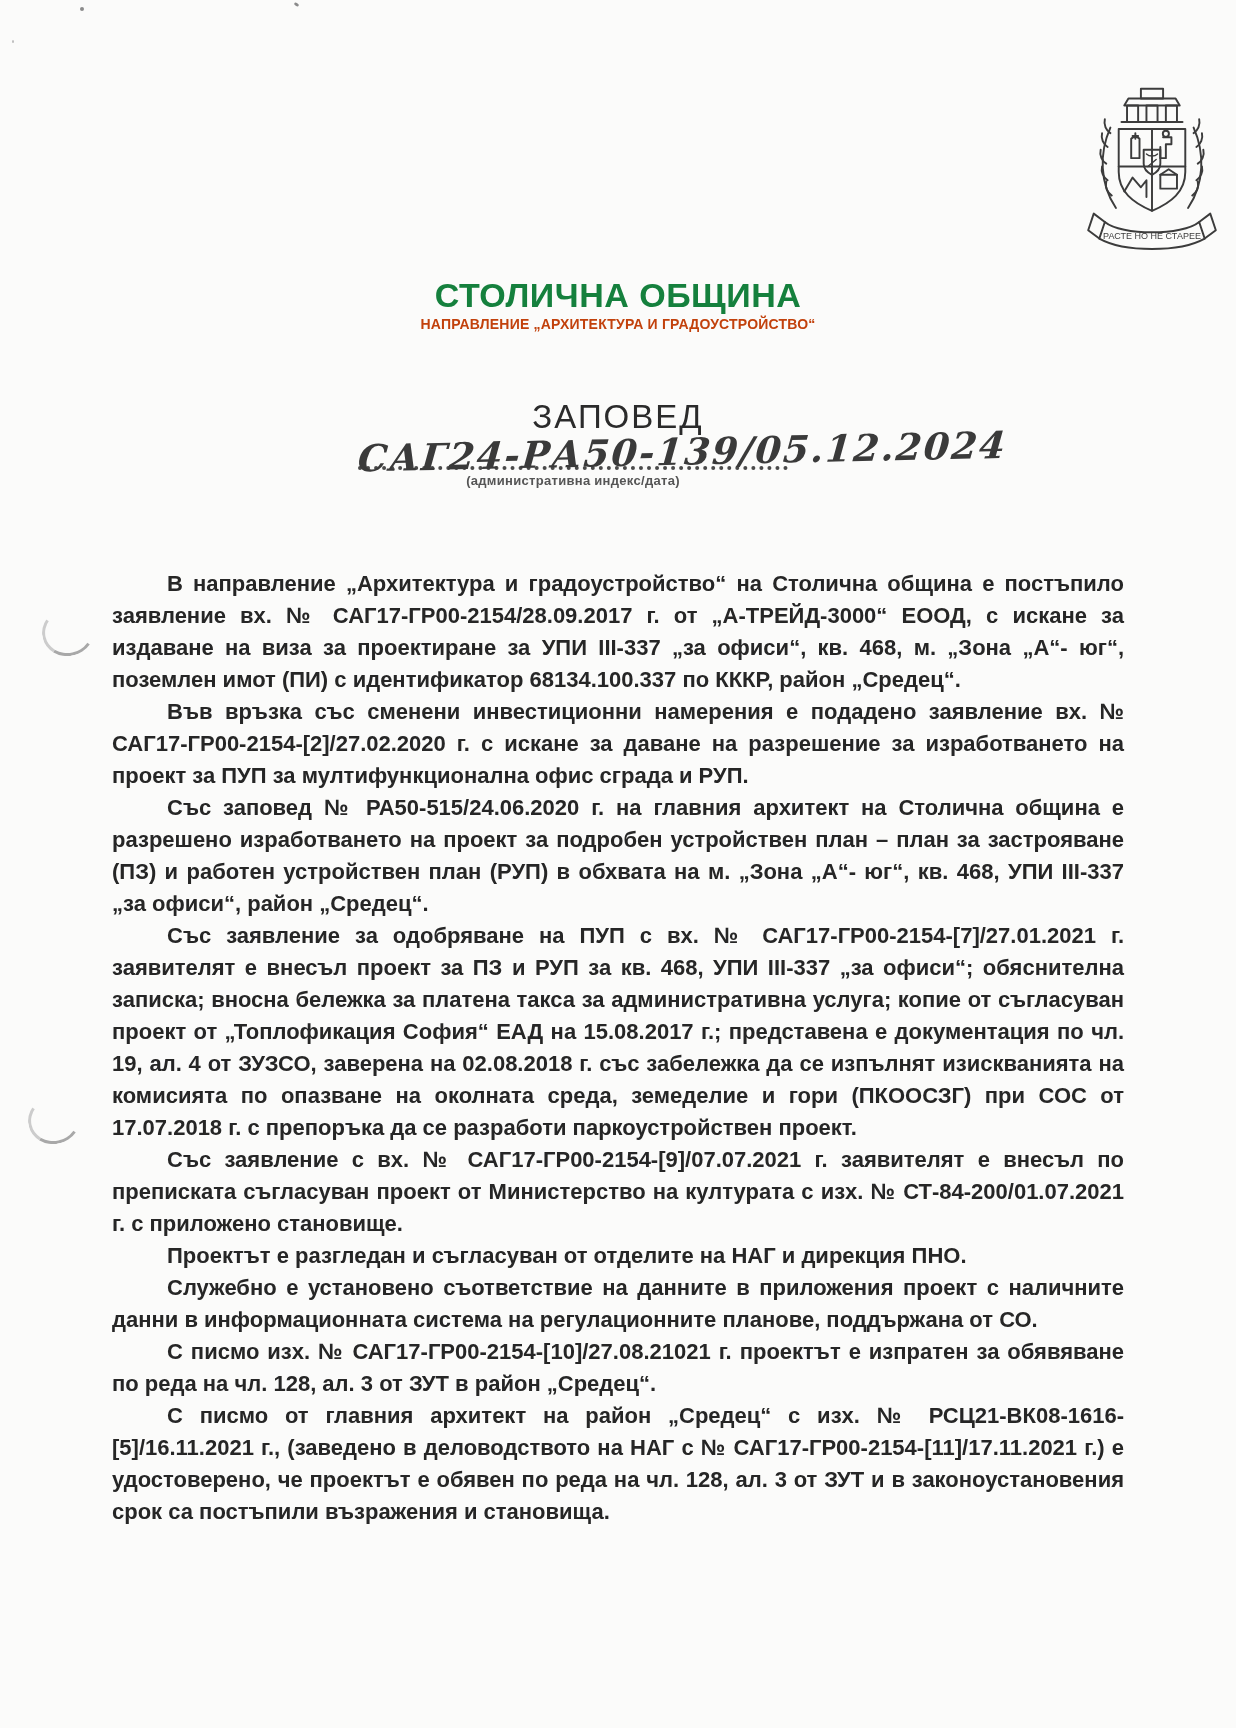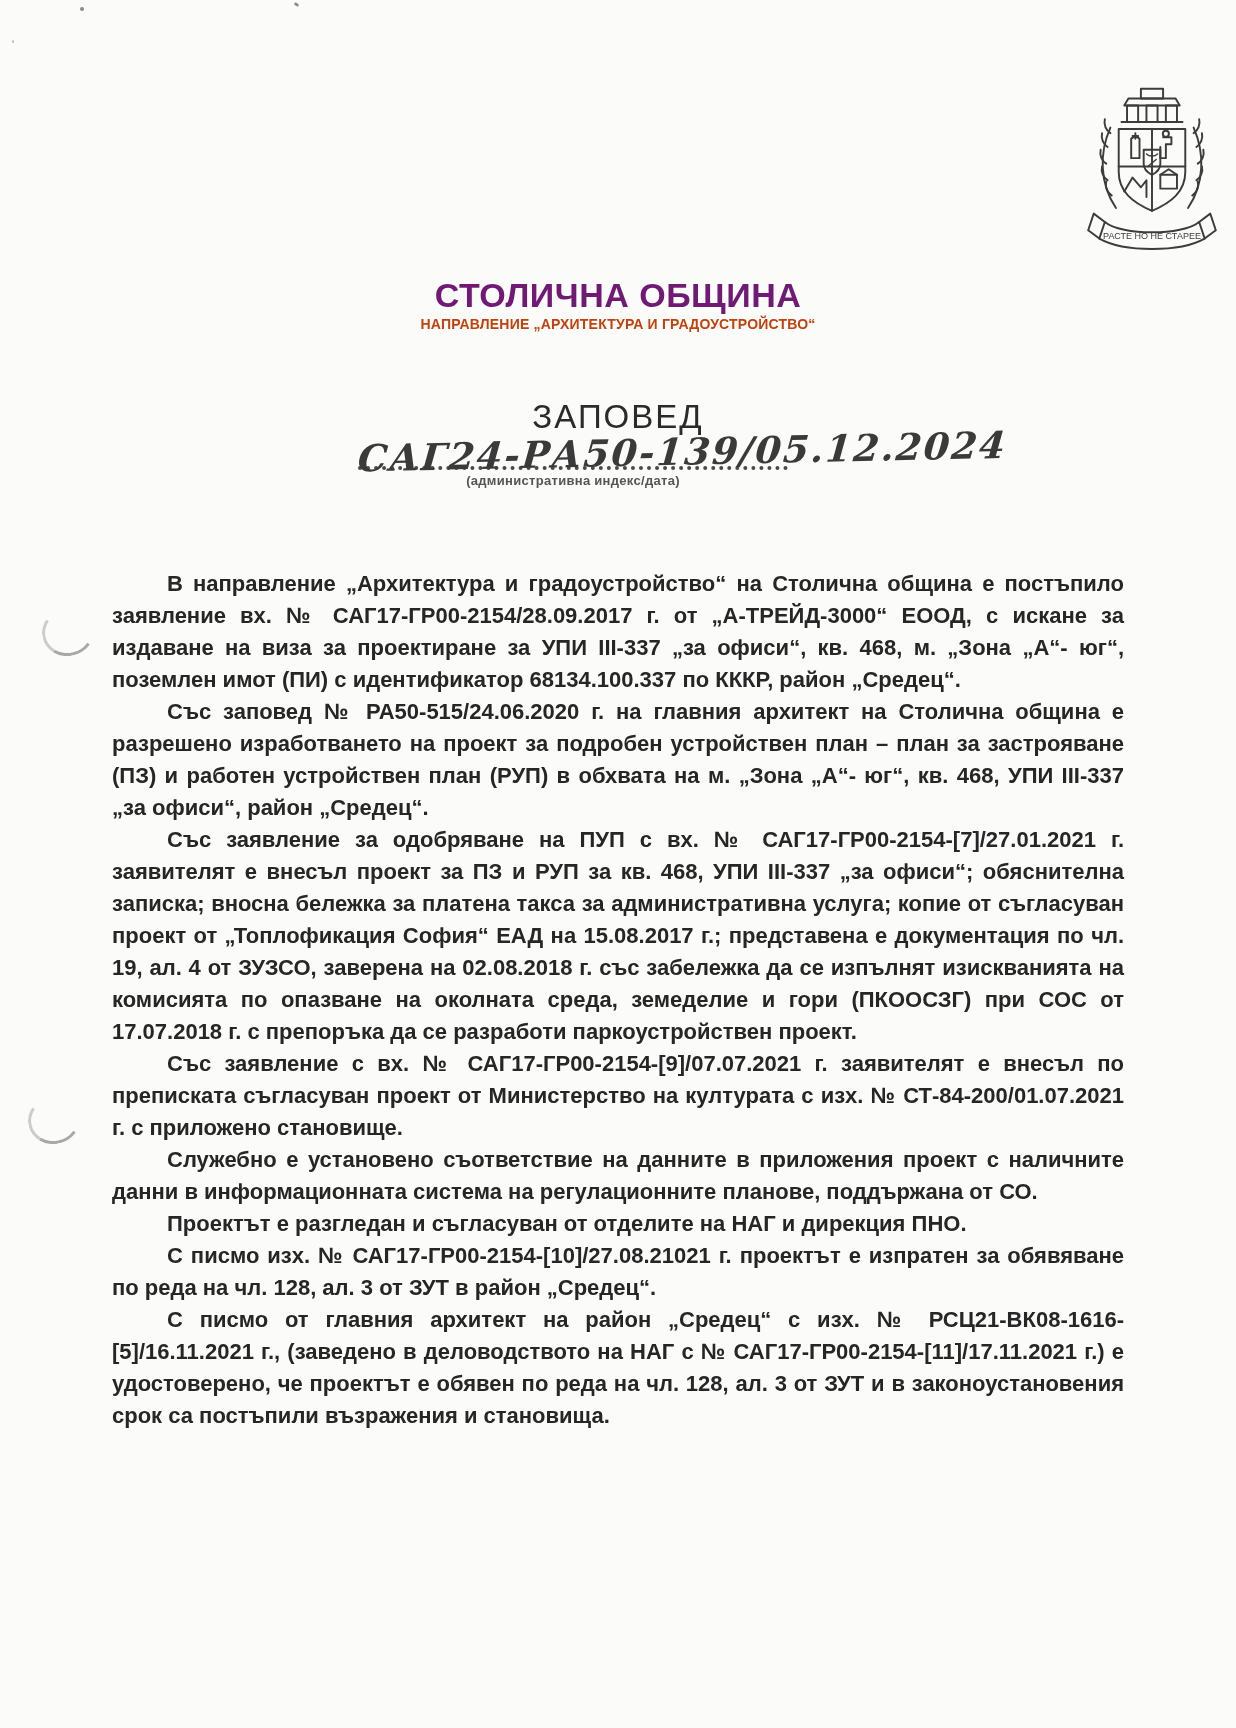--- a/index.html
+++ b/index.html
@@ -16,21 +16,21 @@
   
   .emblem-wrap{
     position:absolute;top:86px;left:0;width:100%;
     display:flex;justify-content:flex-end;
   }
   .emblem-wrap svg{display:block;margin-left:48px;}
   .org-name{
     position:absolute;top:276px;left:0;width:100%;
     text-align:center;
     font-size:34px;font-weight:700;letter-spacing:.5px;
-    color:#701a75;
+    color:#15803d;
   }
   .org-division{
     position:absolute;top:316px;left:0;width:100%;
     text-align:center;
     font-size:14px;font-weight:700;letter-spacing:.2px;
     color:#c2410c;
   }
   .doc-title{
     position:absolute;top:398px;left:0;width:100%;
     text-align:center;
@@ -146,22 +146,23 @@
   <div class="doc-title">ЗАПОВЕД</div>
 
   <div class="reg-block">
     <span class="reg-number">САГ24-РА50-139/05.12.2024</span>
     <span class="reg-dots"></span>
     <span class="reg-caption">(административна индекс/дата)</span>
   </div>
 
   <div class="doc-body">
     <p>В направление „Архитектура и градоустройство“ на Столична община е постъпило заявление вх. № САГ17-ГР00-2154/28.09.2017 г. от „А-ТРЕЙД-3000“ ЕООД, с искане за издаване на виза за проектиране за УПИ III-337 „за офиси“, кв. 468, м. „Зона „А“- юг“, поземлен имот (ПИ) с идентификатор 68134.100.337 по КККР, район „Средец“.</p>
+    <p>Във връзка със сменени инвестиционни намерения е подадено заявление вх. № САГ17-ГР00-2154-[2]/27.02.2020 г. с искане за даване на разрешение за изработването на проект за ПУП за мултифункционална офис сграда и РУП.</p>
     <p>Със заповед № РА50-515/24.06.2020 г. на главния архитект на Столична община е разрешено изработването на проект за подробен устройствен план – план за застрояване (ПЗ) и работен устройствен план (РУП) в обхвата на м. „Зона „А“- юг“, кв. 468, УПИ III-337 „за офиси“, район „Средец“.</p>
     <p>Със заявление за одобряване на ПУП с вх. № САГ17-ГР00-2154-[7]/27.01.2021 г. заявителят е внесъл проект за ПЗ и РУП за кв. 468, УПИ III-337 „за офиси“; обяснителна записка; вносна бележка за платена такса за административна услуга; копие от съгласуван проект от „Топлофикация София“ ЕАД на 15.08.2017 г.; представена е документация по чл. 19, ал. 4 от ЗУЗСО, заверена на 02.08.2018 г. със забележка да се изпълнят изискванията на комисията по опазване на околната среда, земеделие и гори (ПКООСЗГ) при СОС от 17.07.2018 г. с препоръка да се разработи паркоустройствен проект.</p>
     <p>Със заявление с вх. № САГ17-ГР00-2154-[9]/07.07.2021 г. заявителят е внесъл по преписката съгласуван проект от Министерство на културата с изх. № СТ-84-200/01.07.2021 г. с приложено становище.</p>
+    <p>Проектът е разгледан и съгласуван от отделите на НАГ и дирекция ПНО.</p>
     <p>Служебно е установено съответствие на данните в приложения проект с наличните данни в информационната система на регулационните планове, поддържана от СО.</p>
-    <p>Проектът е разгледан и съгласуван от отделите на НАГ и дирекция ПНО.</p>
     <p>С писмо изх. № САГ17-ГР00-2154-[10]/27.08.21021 г. проектът е изпратен за обявяване по реда на чл. 128, ал. 3 от ЗУТ в район „Средец“.</p>
     <p>С писмо от главния архитект на район „Средец“ с изх. № РСЦ21-ВК08-1616-[5]/16.11.2021 г., (заведено в деловодството на НАГ с № САГ17-ГР00-2154-[11]/17.11.2021 г.) е удостоверено, че проектът е обявен по реда на чл. 128, ал. 3 от ЗУТ и в законоустановения срок са постъпили възражения и становища.</p>
   </div>
 
 </div>
 
 </body></html>

